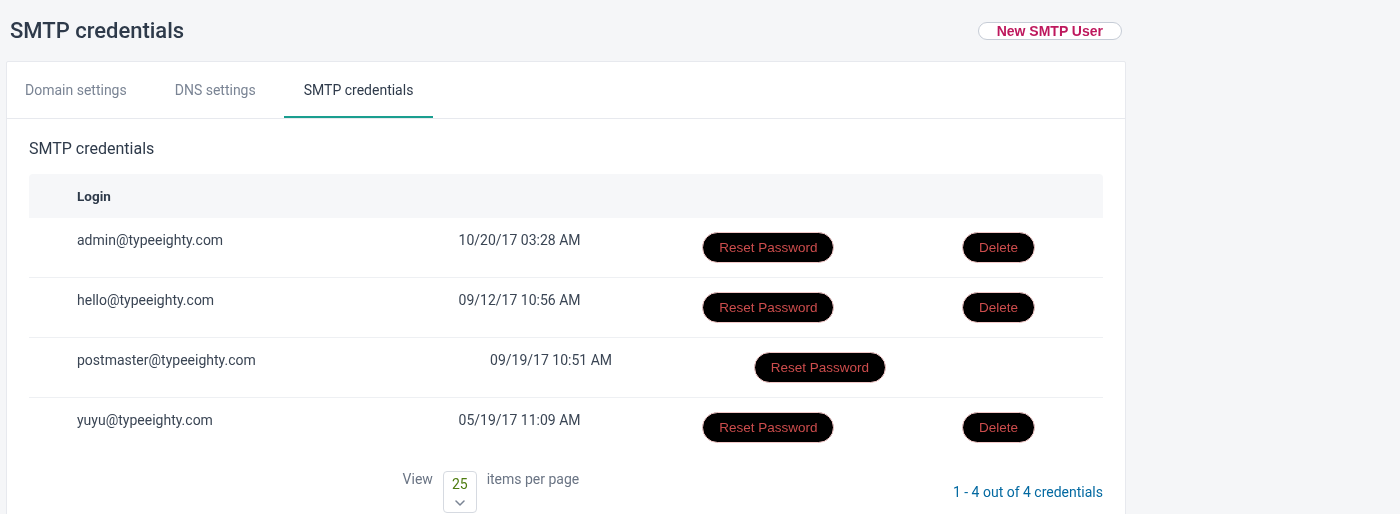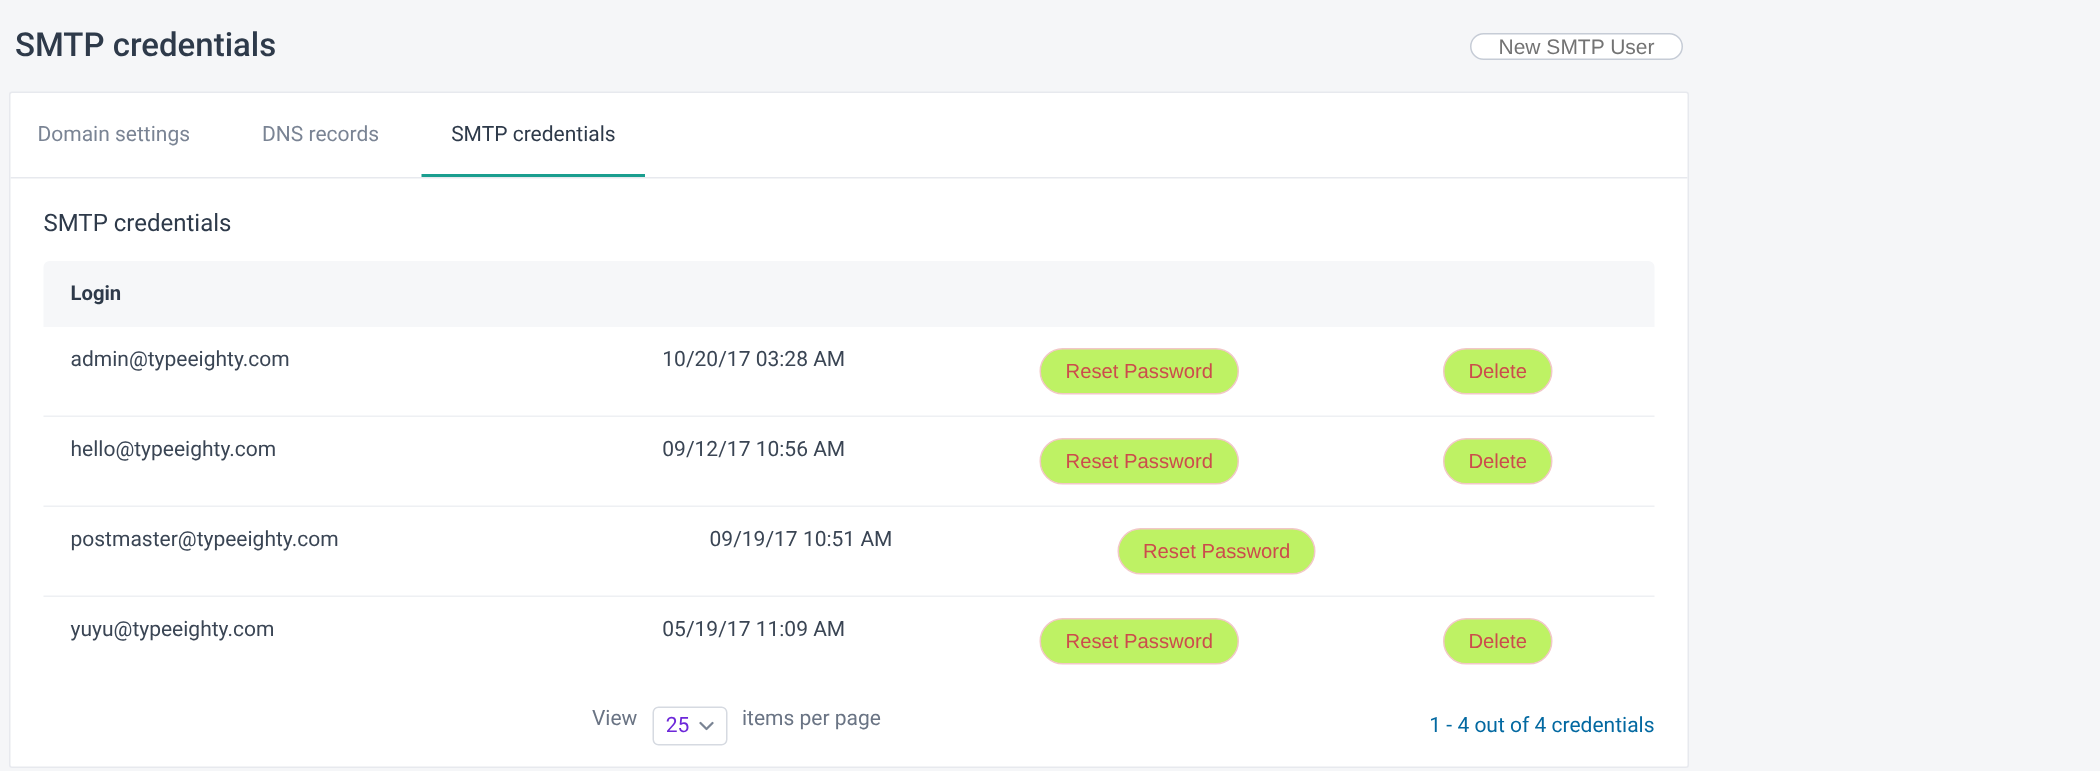--- a/index.html
+++ b/index.html
@@ -22,25 +22,26 @@
     padding: 18px 10px 18px 10px;
   }
   .page-title {
     font-size: 22px;
     font-weight: 500;
     color: #2e3a4a;
   }
   .new-user-btn {
     background: #fff;
     border: 1px solid #c6ccd6;
-    color: #737373;
+    color: #be185d;
     font-size: 14px;
     padding: 0 18px;
     border-radius: 18px;
     cursor: pointer;
+    font-weight: bold;
   }
   .panel {
     background: #fff;
     margin: 0 6px;
     border: 1px solid #e7e9ee;
     border-radius: 2px;
   }
   .tabs {
     display: flex;
     padding: 0 18px;
@@ -70,35 +71,35 @@
   }
   .table-head {
     display: flex;
     background: #f6f7f9;
     border-radius: 4px 4px 0 0;
     padding: 14px 18px;
     font-weight: 700;
     font-size: 13.5px;
     color: #2e3a4a;
   }
-  .col-login { width: 470px; }
+  .col-login { width: 470px; margin-left: 30px; }
   .col-date  { width: 300px; }
   .col-reset { width: 320px; text-align: left; }
   .col-delete{ flex: 1; text-align: right; padding-right: 50px; }
   .row {
     display: flex;
     align-items: flex-start;
     padding: 14px 18px;
     border-bottom: 1px solid #eef0f3;
     font-size: 14px;
     color: #3a4554;
   }
   .row:last-child { border-bottom: none; }
   .pill-btn {
-    background: #bef264;
+    background: #000000;
     border: 1px solid #f2c7c7;
     color: #cc4c4c;
     font-size: 13.5px;
     padding: 7px 16px;
     border-radius: 18px;
     cursor: pointer;
   }
   .footer {
     display: flex;
     align-items: center;
@@ -112,24 +113,25 @@
     justify-content: center;
     align-items: flex-start;
     gap: 10px;
   }
   .select {
     display: inline-flex;
     align-items: center;
     border: 1px solid #d6dae1;
     border-radius: 4px;
     padding: 4px 8px;
-    color: #6d28d9;
+    color: #4d7c0f;
     cursor: pointer;
     gap: 6px;
     background: #fff;
+    flex-direction: column;
   }
   .chevron {
     width: 10px; height: 10px;
     display: inline-block;
   }
   .chevron svg { display:block; }
   .footer-right {
     color: #0369a1;
   }
 </style>
@@ -140,21 +142,21 @@
 
   <div class="header">
     <h1 class="page-title">SMTP credentials</h1>
     <button class="new-user-btn">New SMTP User</button>
   </div>
 
   <div class="panel">
 
     <div class="tabs">
       <div class="tab">Domain settings</div>
-      <div class="tab">DNS records</div>
+      <div class="tab">DNS settings</div>
       <div class="tab active">SMTP credentials</div>
     </div>
 
     <div class="section-title">SMTP credentials</div>
 
     <div class="table-wrap">
 
       <div class="table-head">
         <div class="col-login">Login</div>
         <div class="col-reset"></div>

